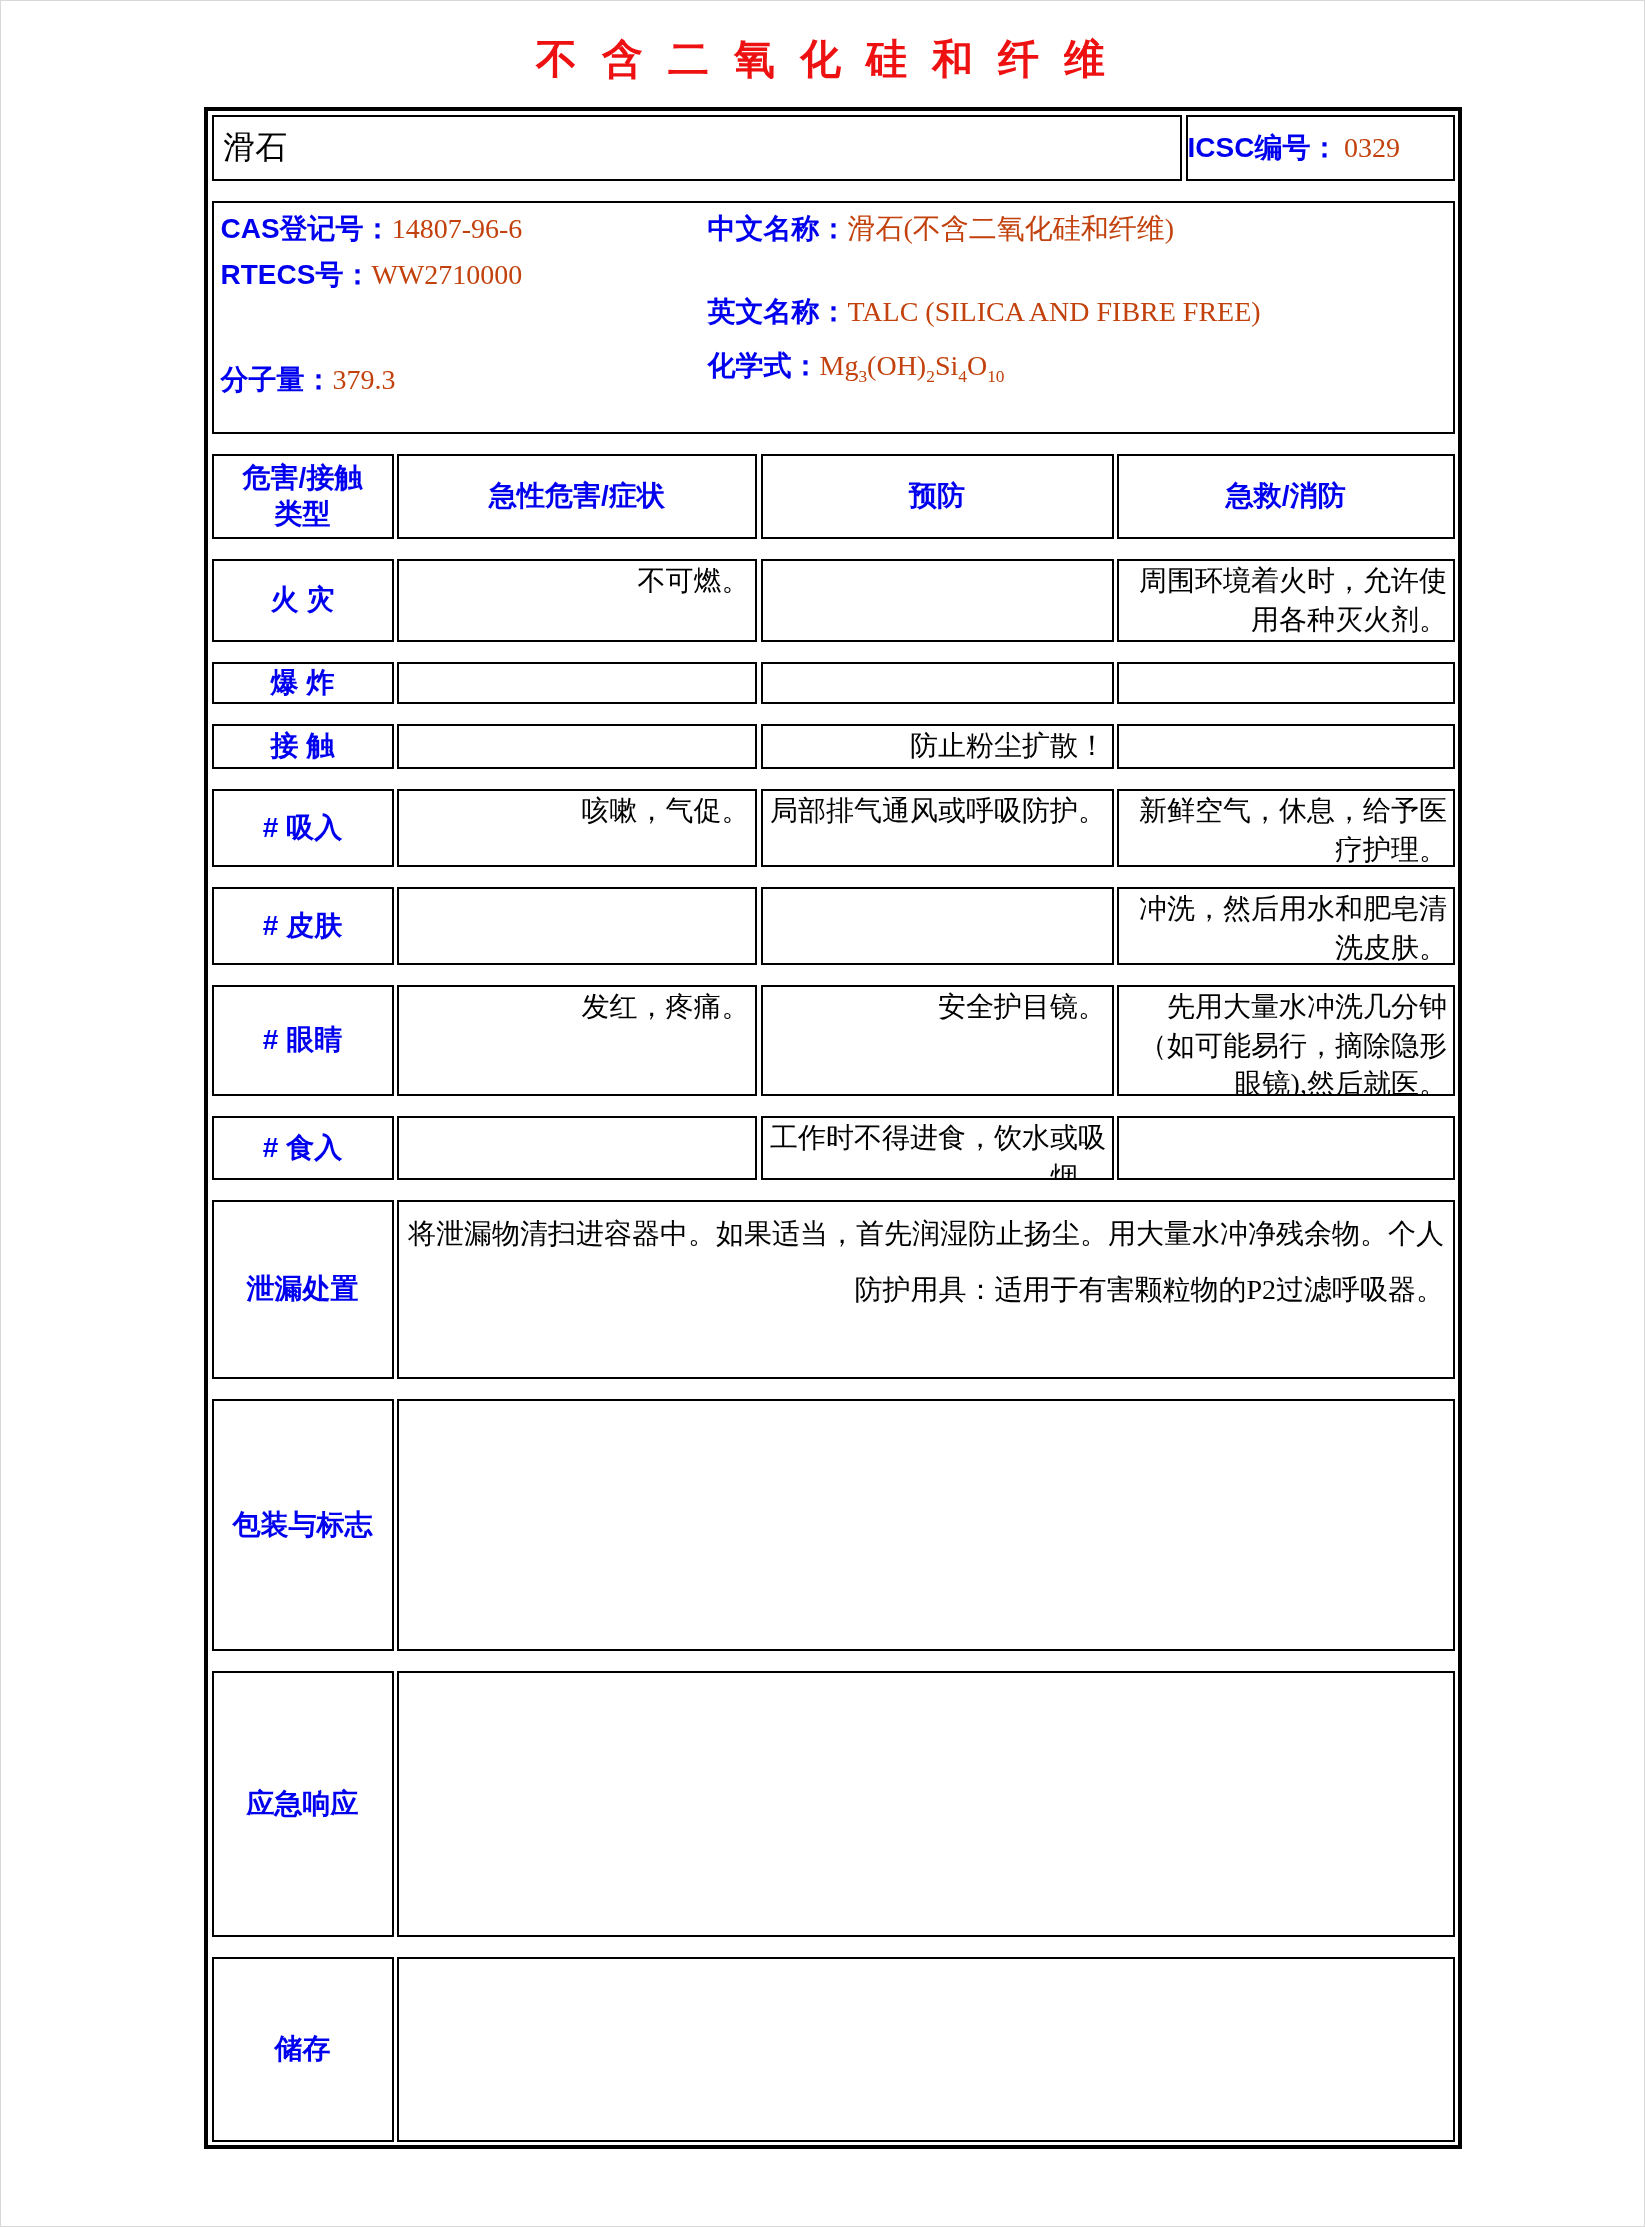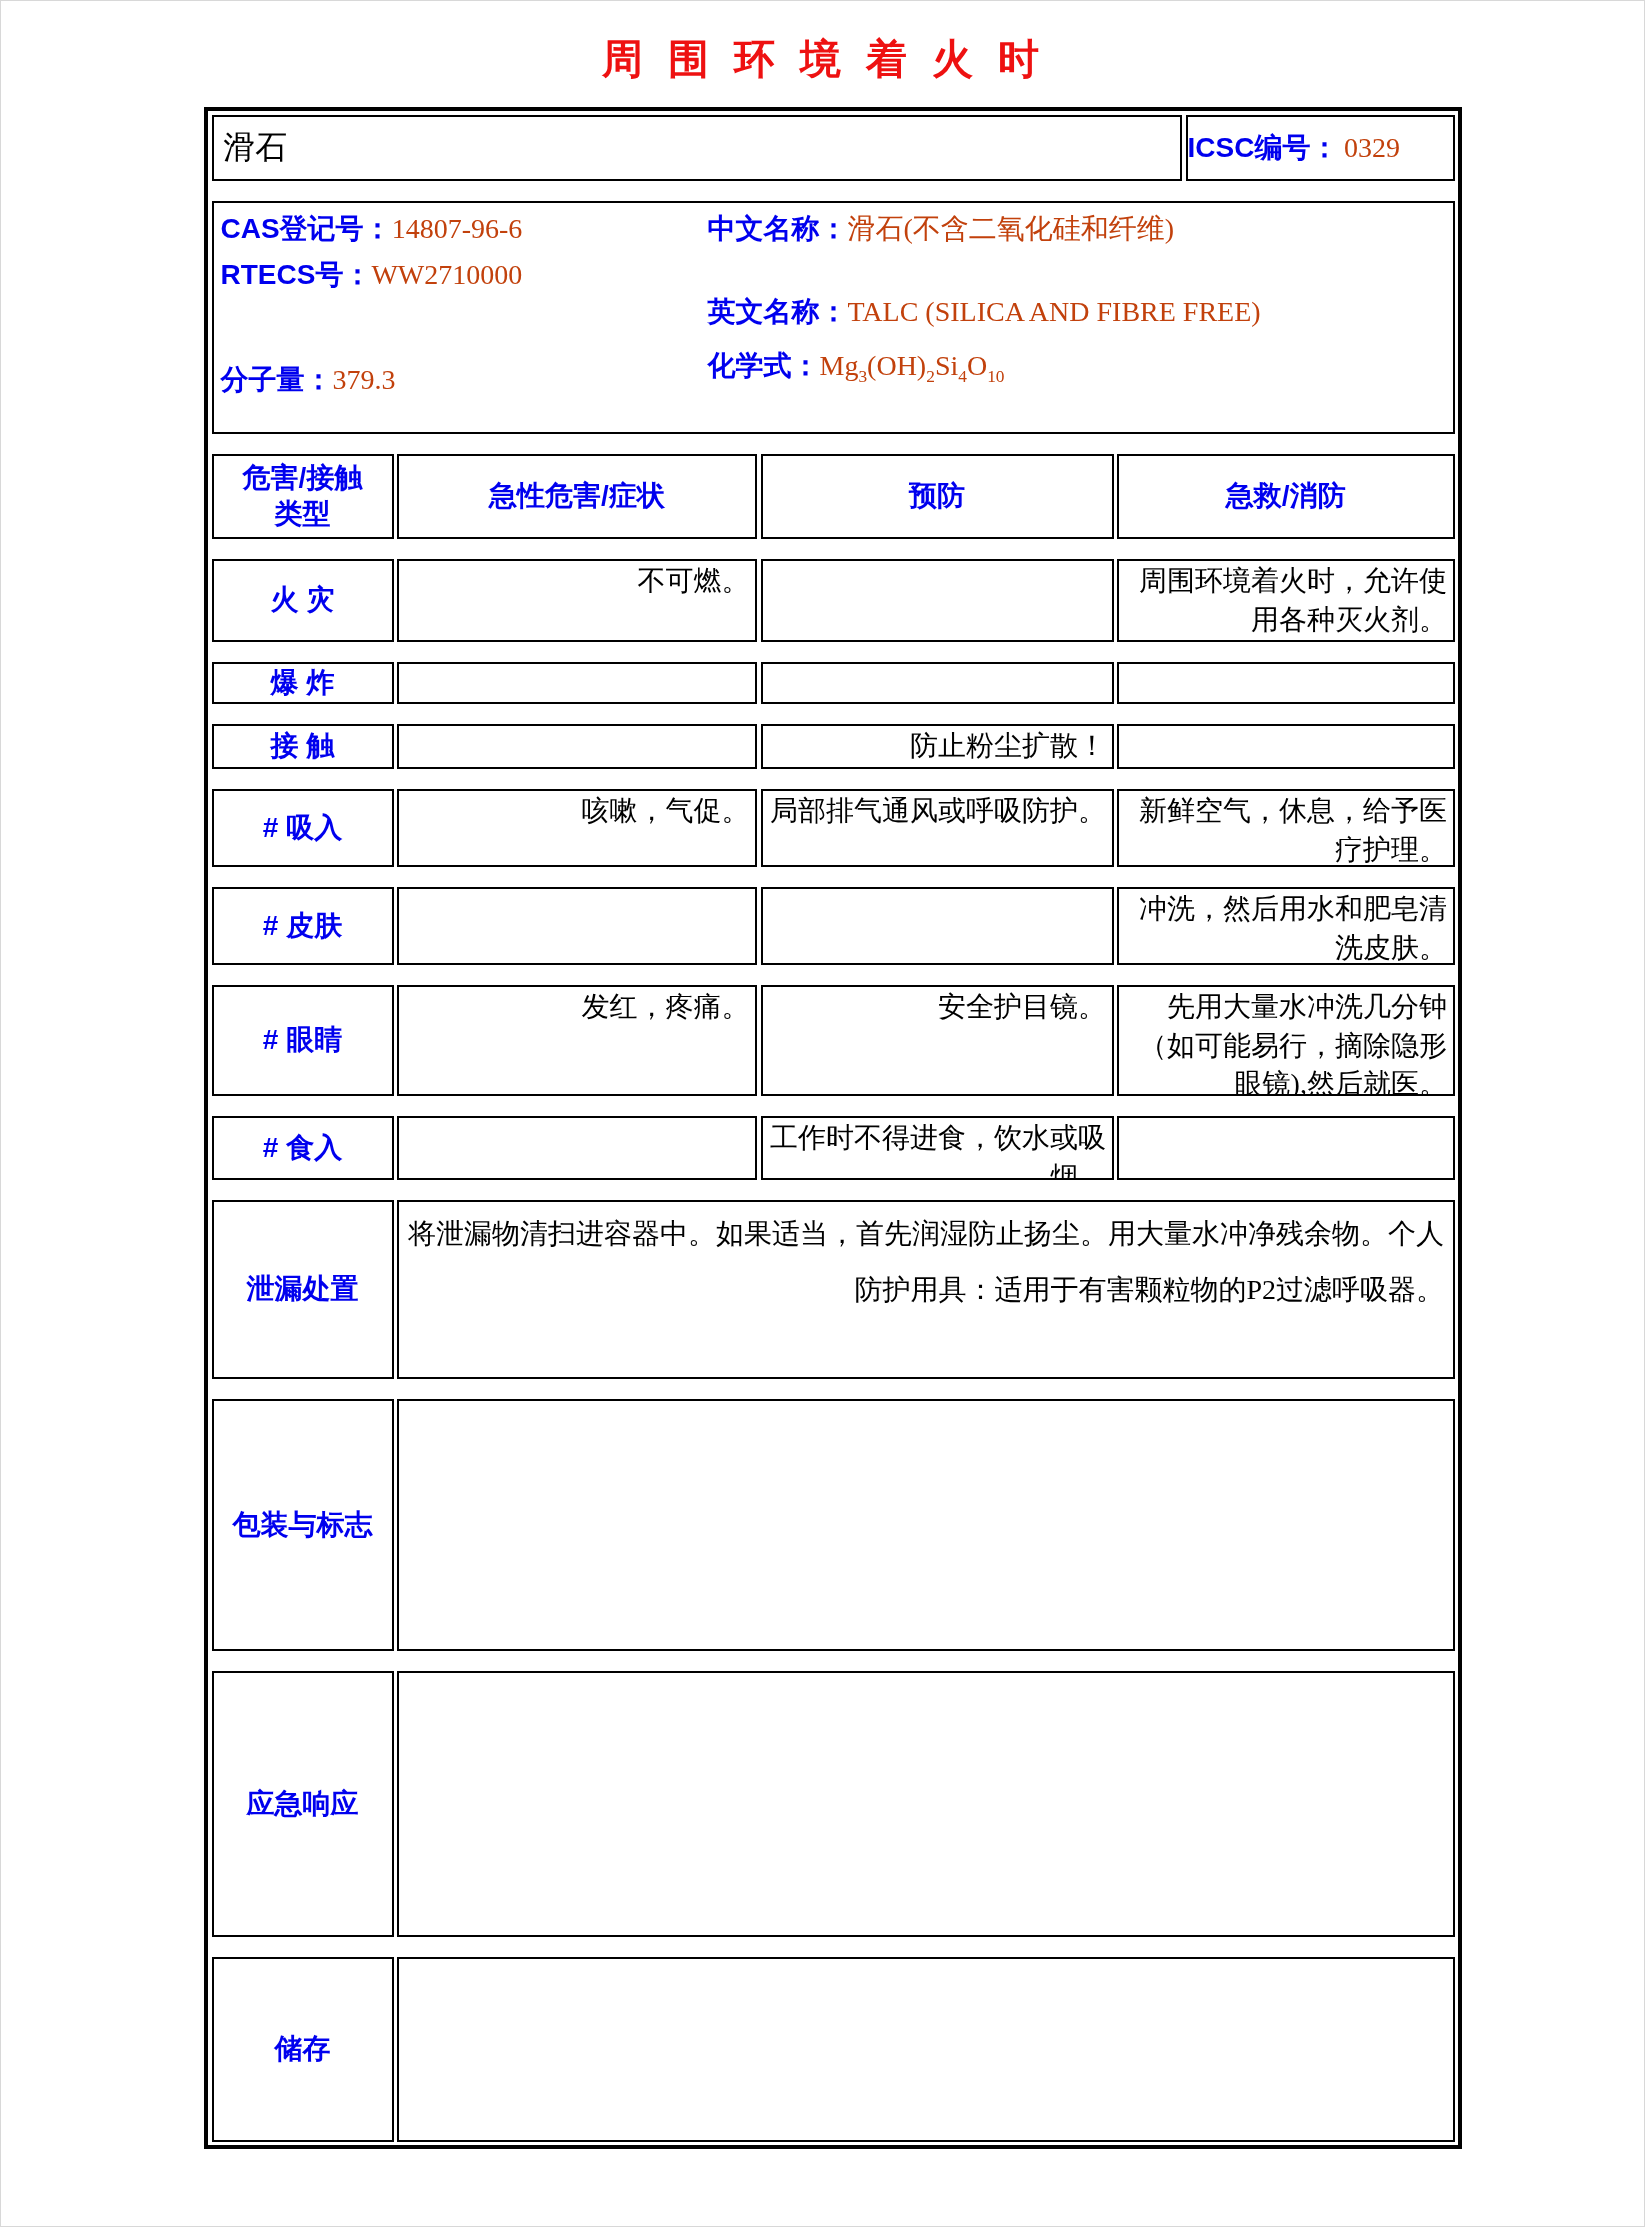--- a/index.html
+++ b/index.html
@@ -117,21 +117,21 @@
   .content.wide{
     padding:4.2px 8.4px;
     line-height:2.0;
   }
 </style>
 </head>
 <body>
 
 <div class="page">
 
-  <div class="doc-title">周围环境着火时</div>
+  <div class="doc-title">不含二氧化硅和纤维</div>
 
   <div class="card">
 
     <div class="grid r1">
       <div class="cell substance">
         <span>滑石</span>
       </div>
       <div class="cell icsc">
         <span class="lbl">ICSC编号：</span>
           <span class="val">0329</span>

